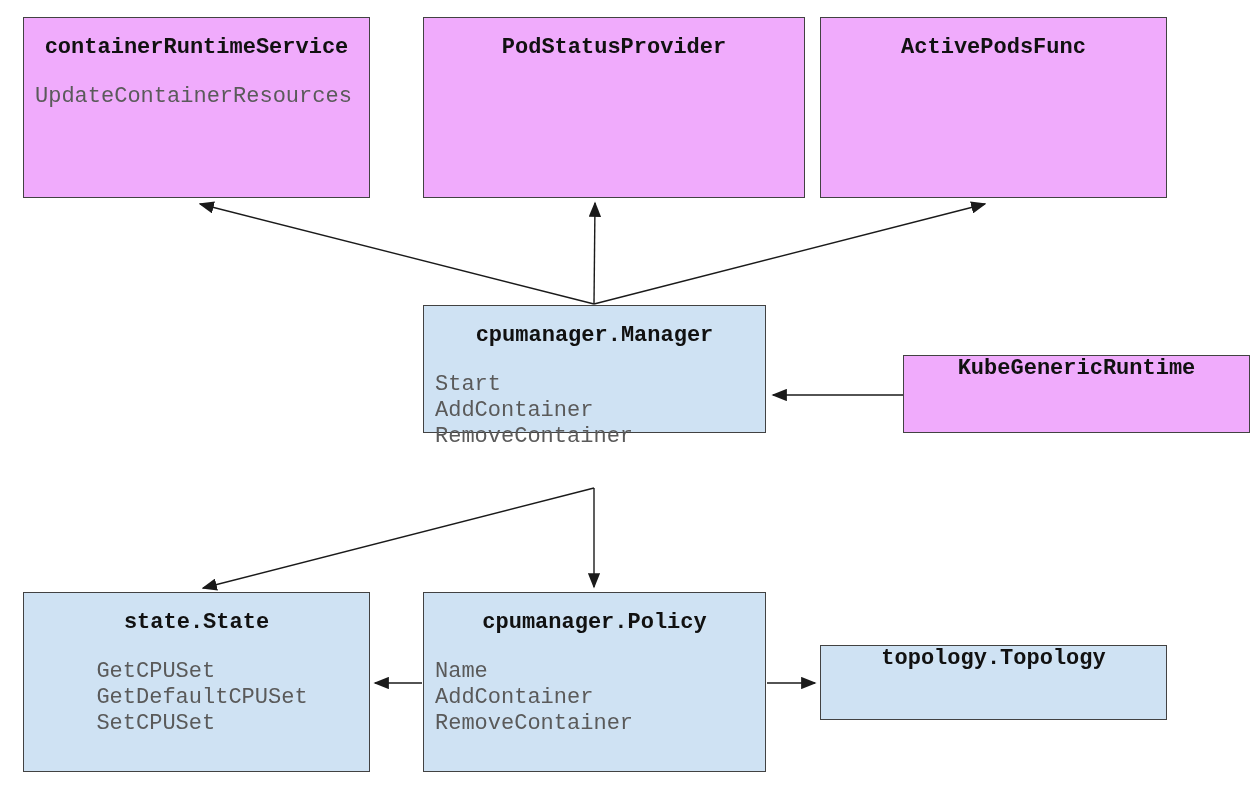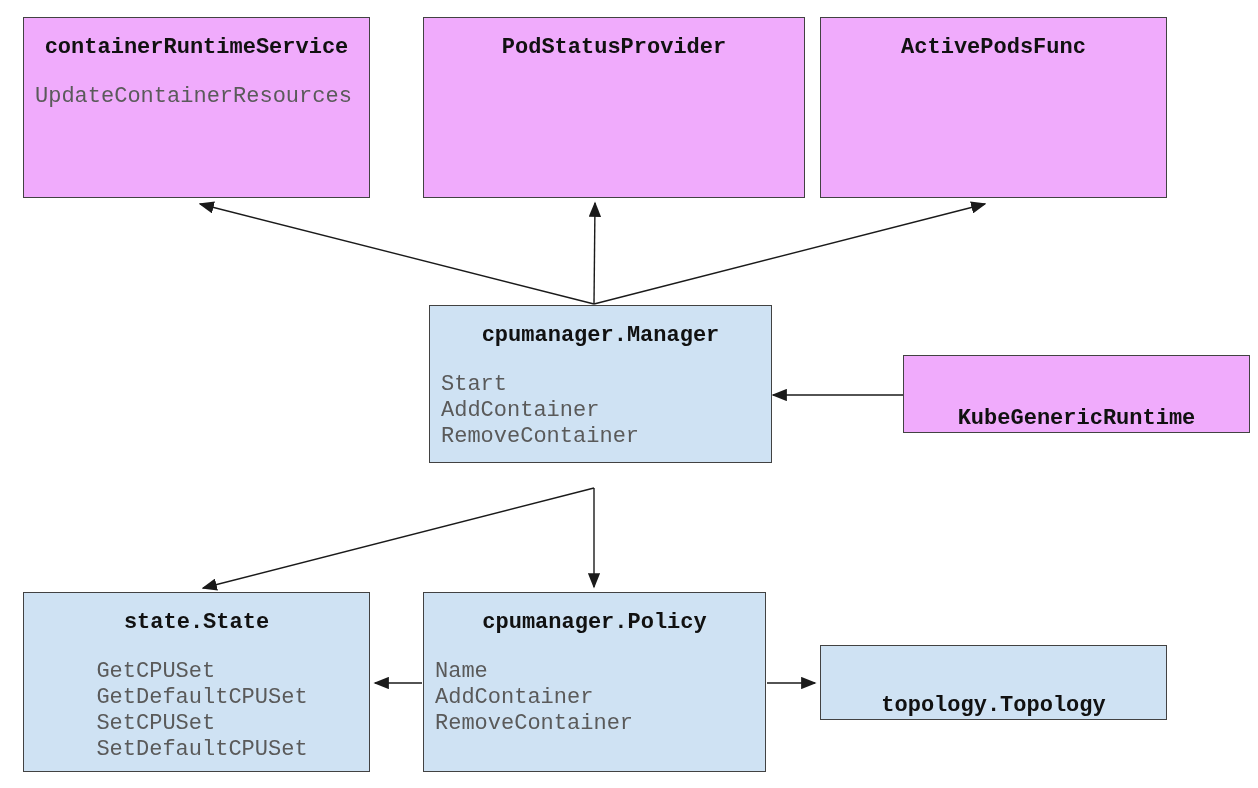--- a/index.html
+++ b/index.html
@@ -28,21 +28,21 @@
   .node.blue { background: #cfe2f3; }
   .node-title {
     font-size: 22px;
     font-weight: bold;
     color: #111111;
     text-align: center;
     padding-top: 17px;
     line-height: 26px;
     white-space: pre;
   }
-  .node.vcenter { justify-content: flex-end; }
+  .node.vcenter { justify-content: flex-start; }
   .node.vcenter .node-title { padding-top: 0; }
   .node-methods {
     margin-top: 23px;
     padding-left: 11px;
     font-size: 22px;
     color: #5a5a5a;
     line-height: 26px;
   }
   .method { white-space: pre; }
 </style>
@@ -77,40 +77,39 @@
   </div>
 
   <div class="node" style="left:423px; top:17px; width:382px; height:181px;">
     <div class="node-title">PodStatusProvider</div>
   </div>
 
   <div class="node" style="left:820px; top:17px; width:347px; height:181px;">
     <div class="node-title">ActivePodsFunc</div>
   </div>
 
-  <div class="node blue" style="left:423px; top:305px; width:343px; height:158px;margin-left:6px;">
+  <div class="node blue" style="left:423px; top:305px; width:343px; height:128px;">
     <div class="node-title">cpumanager.Manager</div>
     <div class="node-methods">
       <div class="method">Start</div>
       <div class="method">AddContainer</div>
       <div class="method">RemoveContainer</div>
     </div>
   </div>
 
   <div class="node vcenter" style="left:903px; top:355px; width:347px; height:78px;">
     <div class="node-title">KubeGenericRuntime</div>
   </div>
 
   <div class="node blue" style="left:23px; top:592px; width:347px; height:180px;align-items:center;">
     <div class="node-title">state.State</div>
     <div class="node-methods">
       <div class="method">GetCPUSet</div>
       <div class="method">GetDefaultCPUSet</div>
       <div class="method">SetCPUSet</div>
-      <div class="method">SetDefaultCPUSet</div>
     </div>
   </div>
 
   <div class="node blue" style="left:423px; top:592px; width:343px; height:180px;">
     <div class="node-title">cpumanager.Policy</div>
     <div class="node-methods">
       <div class="method">Name</div>
       <div class="method">AddContainer</div>
       <div class="method">RemoveContainer</div>
     </div>

